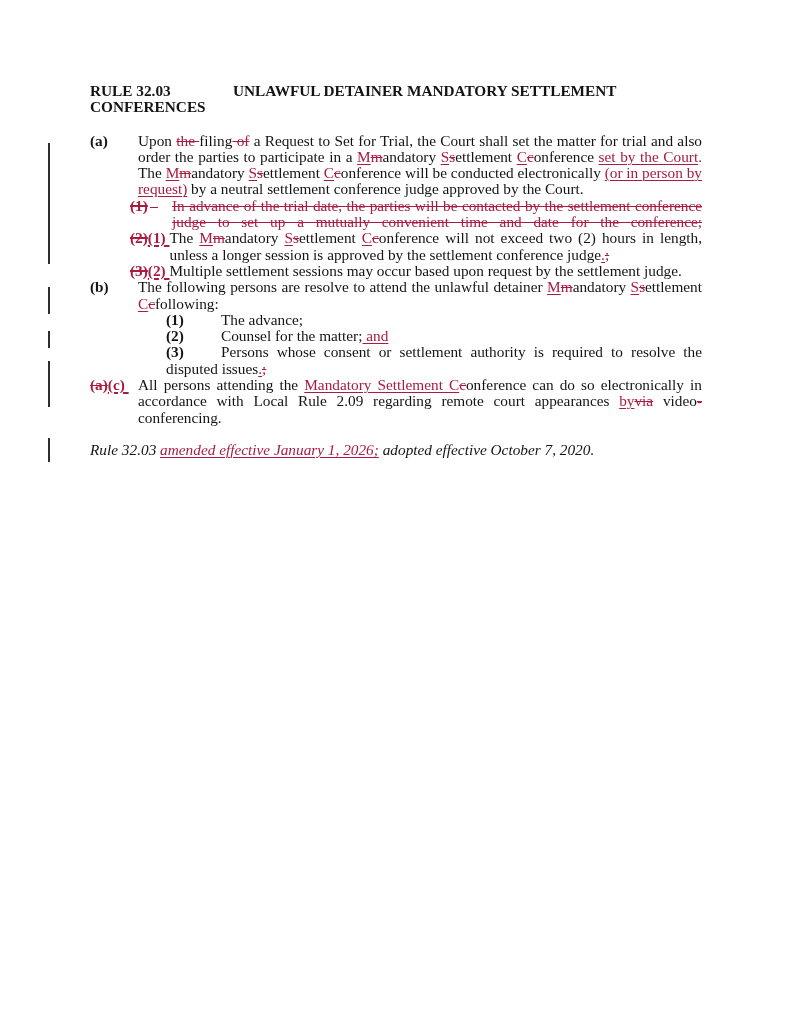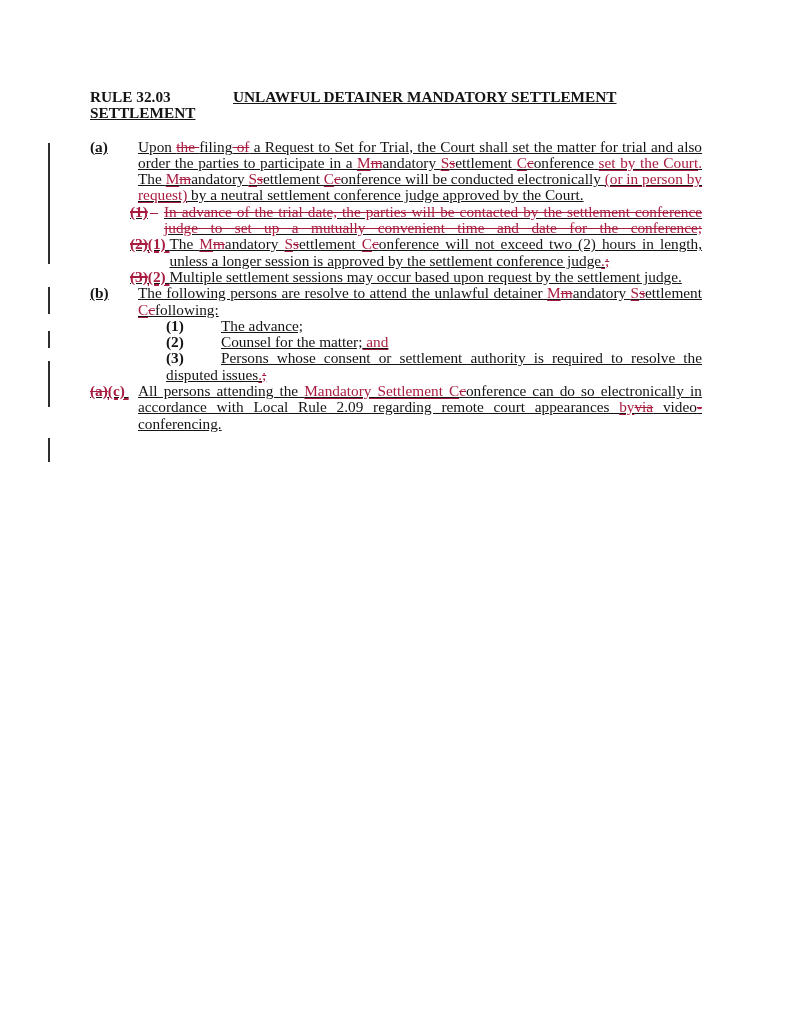--- a/index.html
+++ b/index.html
@@ -13,38 +13,37 @@
     line-height:16.3px;
     overflow:hidden;
   }
   .change-bar{
     position:absolute;
     left:48px;width:2px;
     background:#2e2e2e;
   }
   .content{
     position:absolute;
-    left:90px;top:89px;
+    left:90px;top:83px;
     width:612px;
-    text-decoration:underline;
   }
   .doc-title{
     font-weight:bold;
     margin-bottom:17px;
   }
   .rule-num{display:inline-block;width:143px;}
   
   .para{display:flex;align-items:flex-start;}
   .para .cell-label{flex:0 0 48px;display:flex;font-weight:bold;white-space:pre;}
   .para .cell-text{flex:1 1 auto;text-align:justify;}
   .sub_a{margin-left:40px;}
   .sub_a .cell-label{flex:0 0 34px;}
   .sub_b{display:block;margin-left:76px;text-align:justify;}
   .sub_b .cell-label{display:inline-flex;min-width:55px;font-weight:bold;}
-  .justify-last .cell-text{text-align-last:justify;}
+  .justify-last .cell-text{text-align-last:justify;margin-left:8px;}
   
   .rn{}
   .rb{font-weight:bold;}
   .rr{color:var(--red);}
   .rd{color:var(--red);text-decoration:line-through;text-decoration-thickness:1.2px;}
   .rdb{color:var(--red);text-decoration:line-through;font-weight:bold;text-decoration-thickness:1.5px;}
   .ri{color:var(--red);text-decoration:underline;text-underline-offset:2px;text-decoration-thickness:1.2px;}
   .rib{color:var(--red);text-decoration:underline;font-weight:bold;text-underline-offset:2px;text-decoration-thickness:1.5px;}
   .strike-fill{flex:1 1 auto;height:1.5px;background:var(--red);align-self:center;margin:3px 6px 0 2px;}
   .doc-footnote{
@@ -59,21 +58,21 @@
   <div id="bars">
       <div class="change-bar" style="top: 143px; height: 121px; background: rgb(46, 46, 46);"></div>
       <div class="change-bar" style="top: 287px; height: 27px; background: rgb(46, 46, 46);"></div>
       <div class="change-bar" style="top: 331px; height: 17px; background: rgb(46, 46, 46);"></div>
       <div class="change-bar" style="top: 361px; height: 46px; background: rgb(46, 46, 46);"></div>
       <div class="change-bar" style="top: 438px; height: 24px; background: rgb(46, 46, 46);"></div>
     </div>
   <div class="content">
     <div class="doc-title">
       <div><span class="rule-num">RULE 32.03</span><span>UNLAWFUL DETAINER MANDATORY SETTLEMENT</span></div>
-      <div>SETTLEMENT</div>
+      <div>CONFERENCES</div>
     </div>
     <div id="doc-body">
         <div class="para para">
           <span class="cell-label"><span class="rb">(a)</span></span>
           <div class="cell-text"><span class="rn">Upon </span><span class="rd">the </span><span class="rn">filing</span><span class="rd"> of</span><span class="rn"> a Request to Set for Trial, the Court shall set the matter for trial and also order the parties to participate in a </span><span class="ri">M</span><span class="rd">m</span><span class="rn">andatory </span><span class="ri">S</span><span class="rd">s</span><span class="rn">ettlement </span><span class="ri">C</span><span class="rd">c</span><span class="rn">onference </span><span class="ri">set by the Court</span><span class="rr">.</span><span class="rn"> The </span><span class="ri">M</span><span class="rd">m</span><span class="rn">andatory </span><span class="ri">S</span><span class="rd">s</span><span class="rn">ettlement </span><span class="ri">C</span><span class="rd">c</span><span class="rn">onference will be conducted electronically </span><span class="ri">(or in person by request)</span><span class="rn"> by a neutral settlement conference judge approved by the Court.</span></div>
         </div>
         <div class="para sub_a justify-last">
           <span class="cell-label"><span class="rdb">(1)</span><span class="strike-fill"></span></span>
           <div class="cell-text"><span class="rd">In advance of the trial date, the parties will be contacted by the settlement conference judge to set up a mutually convenient time and date for the conference;</span></div>
         </div>
@@ -96,14 +95,15 @@
             <span class="rb">(2)</span>
           </span><span class="rn">Counsel for the matter;</span><span class="ri"> and</span></div>
         <div class="sub_b"><span class="cell-label">
             <span class="rb">(3)</span>
           </span><span class="rn">Persons whose consent or settlement authority is required to resolve the disputed issues</span><span class="ri">.</span><span class="rd">;</span></div>
         <div class="para para">
           <span class="cell-label"><span class="rd">(a)</span><span class="rib">(c)&nbsp;</span></span>
           <div class="cell-text"><span class="rn">All persons attending the </span><span class="ri">Mandatory Settlement C</span><span class="rd">c</span><span class="rn">onference can do so electronically in accordance with Local Rule 2.09 regarding remote court appearances </span><span class="ri">by</span><span class="rd">via</span><span class="rn"> video</span><span class="rd">-</span><span class="rn">conferencing.</span></div>
         </div>
       </div>
+    <div class="doc-footnote" id="doc-footnote"><span class="rn">Rule 32.03 </span><span class="ri">amended effective January 1, 2026;</span><span class="rn"> adopted effective October 7, 2020.</span></div>
   </div>
 </div>
 
 </body></html>

